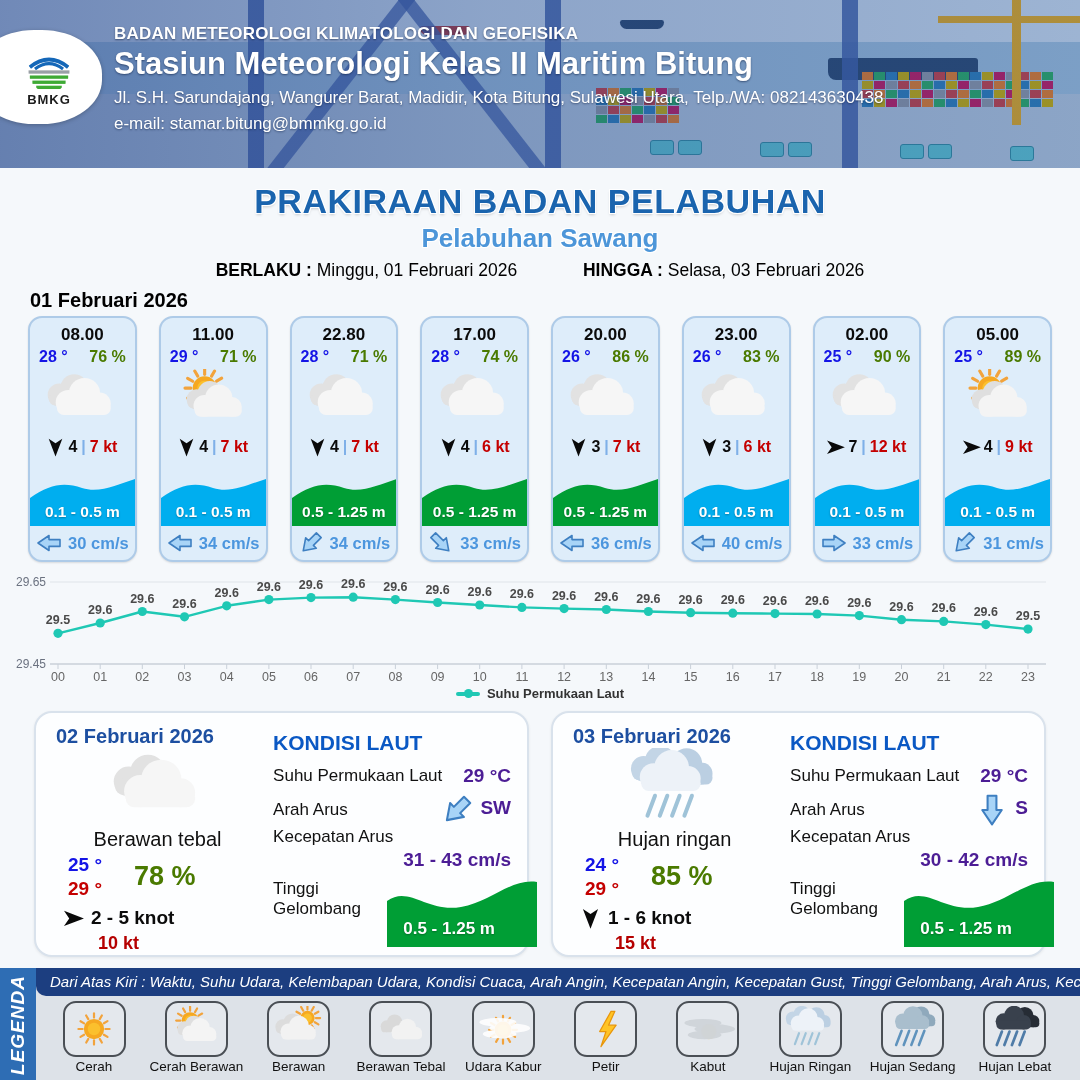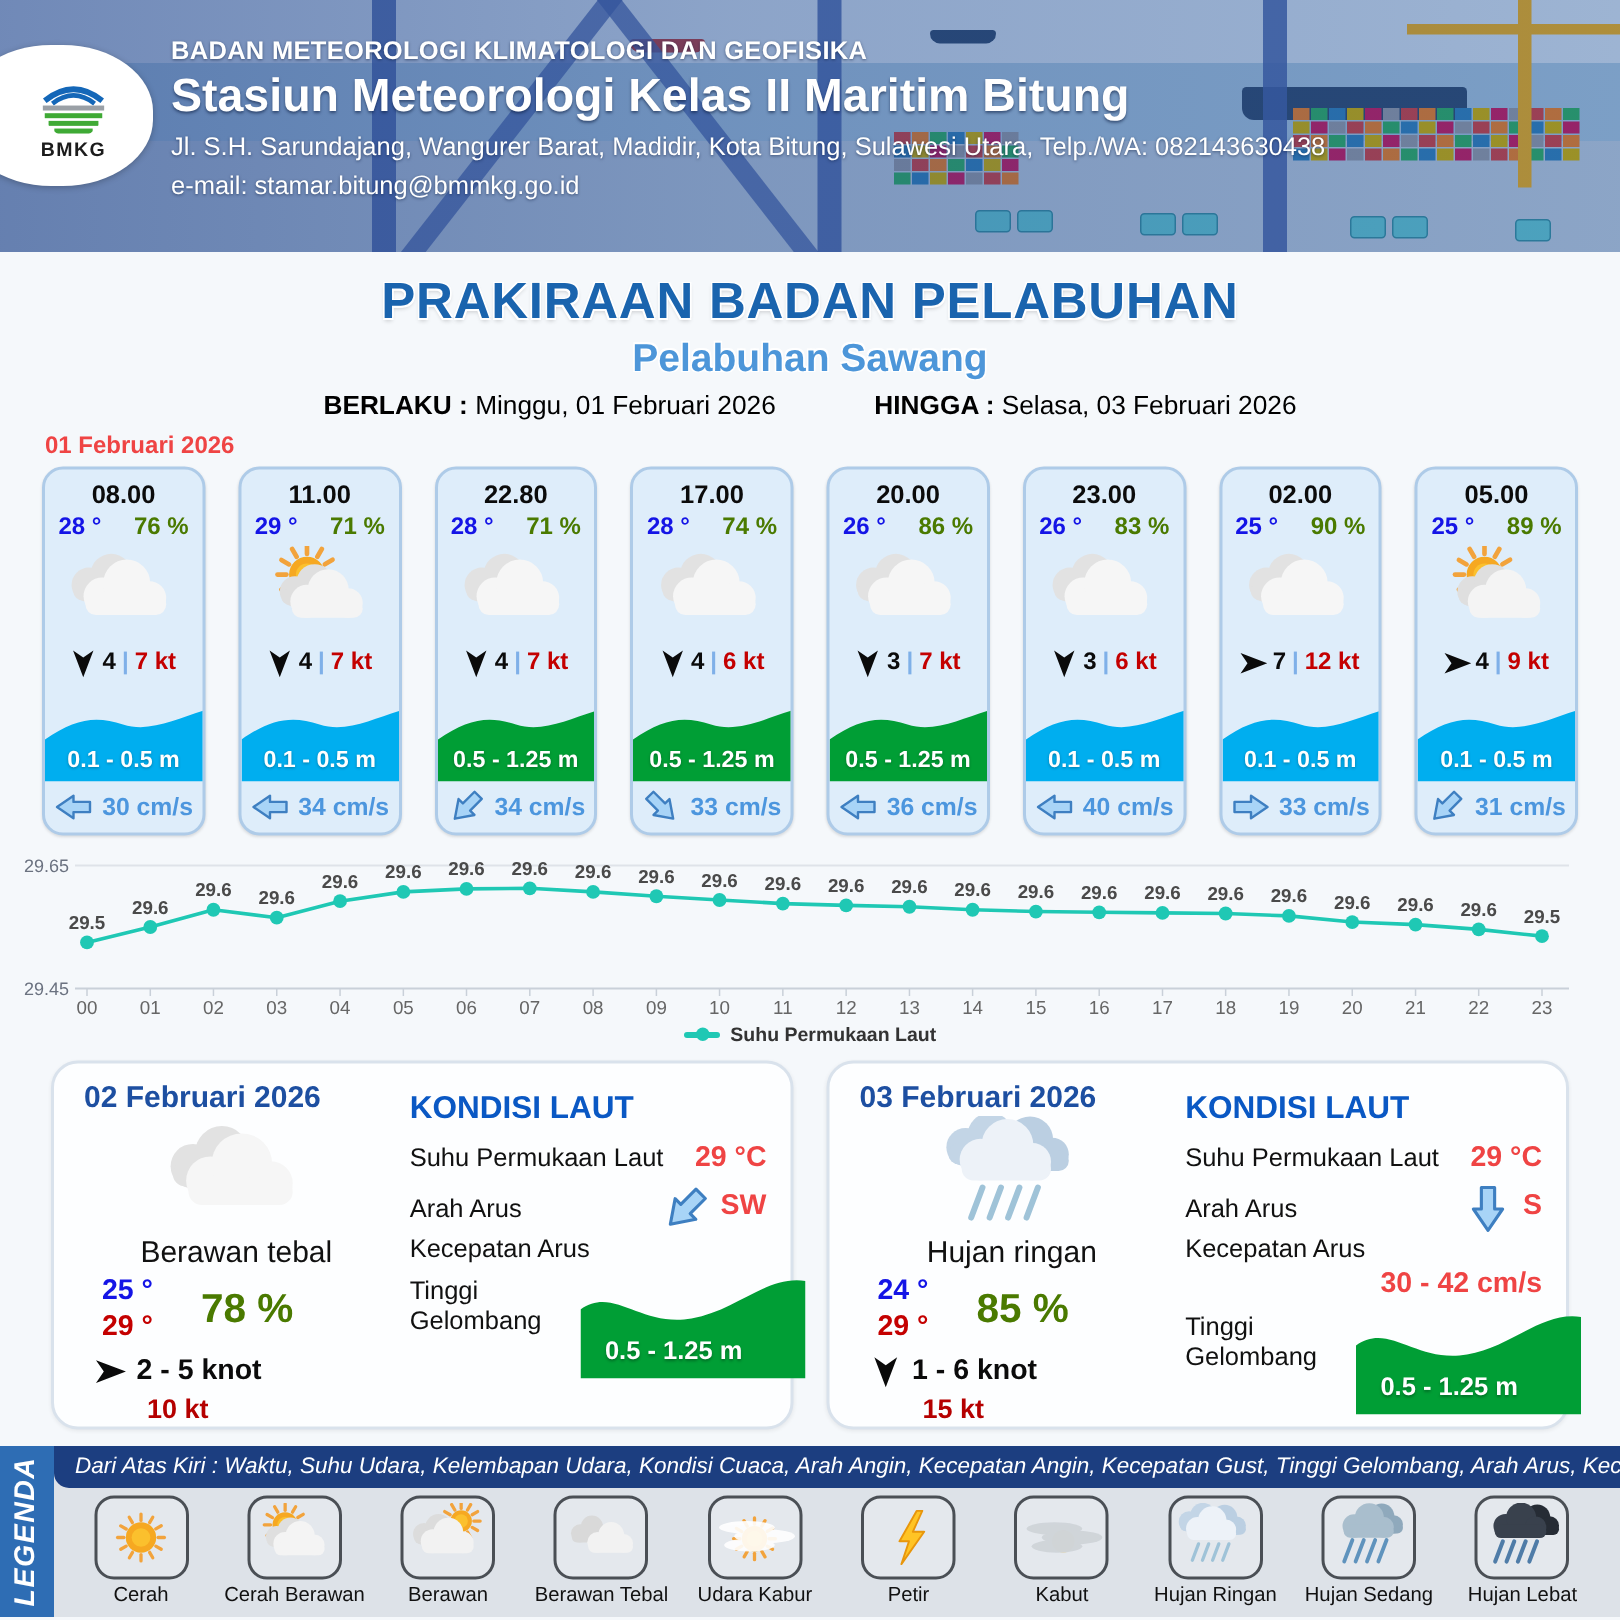--- a/index.html
+++ b/index.html
@@ -34,21 +34,21 @@
   
   .titleblock { text-align:center; padding-top:14px; }
   .t-main { font-size:34px; font-weight:bold; letter-spacing:.5px; color:#1A64AE;
     text-shadow:-1px -1px 0 #fff,1px -1px 0 #fff,-1px 1px 0 #fff,1px 1px 0 #fff,0 2px 3px rgba(0,0,0,.18); }
   .t-sub { font-size:26px; font-weight:bold; color:#4D96D9; margin-top:2px;
     text-shadow:-1px -1px 0 #fff,1px -1px 0 #fff,-1px 1px 0 #fff,1px 1px 0 #fff; }
   .t-valid { margin-top:6px; font-size:17.5px; color:#000; }
   .t-valid b { font-weight:bold; }
   .t-valid .gap { display:inline-block; width:56px; }
 
-  .day1-date { margin:8px 0 4px 30px; font-size:16px; font-weight:bold; color:#ef4444; }
+  .day1-date { margin:8px 0 4px 30px; font-size:20px; font-weight:bold; color:#000000; }
 
   
   .fcards { display:flex; gap:22px; margin:0 28px; }
   .fcard { width:122px; height:246px; background:#DEEDFA; border:2px solid #AECBE8;
     border-radius:14px; overflow:hidden; display:flex; flex-direction:column;
     box-shadow:0 1px 2px rgba(0,0,0,.12); }
   .fc-time { text-align:center; font-weight:bold; font-size:17px; color:#0b0b0b; margin-top:7px; }
   .fc-th { display:flex; justify-content:space-between; padding:3px 9px 0; font-weight:bold; font-size:16px; }
   .fc-temp { color:#1414E6; } .fc-hum { color:#4A7A00; }
   .fc-icon { height:62px; display:flex; align-items:center; justify-content:center; margin-top:3px; }
@@ -83,21 +83,21 @@
   .dc-temps { display:flex; align-items:center; margin-top:2px; }
   .dc-minmax { display:flex; flex-direction:column; font-weight:bold; font-size:19px; line-height:1.25; margin-left:12px; }
   .dc-min { color:#1414E6; } .dc-max { color:#C40000; }
   .dc-hum { color:#4A7A00; font-weight:bold; font-size:27px; margin-left:32px; }
   .dc-windrow { display:flex; align-items:center; gap:8px; font-weight:bold; font-size:19px; color:#0b0b0b; margin:6px 0 0 8px; }
   .dc-gust { color:#B50000; font-weight:bold; font-size:18px; margin:4px 0 0 42px; }
   .dc-right { flex:1; position:relative; padding-left:14px; }
   .dc-sea-title { font-size:21px; font-weight:bold; color:#0A58C4; margin-top:6px; }
   .sea-row { display:flex; justify-content:space-between; align-items:center; margin-top:10px; }
   .sea-label { font-size:17px; color:#111; }
-  .sea-val { color:#ef4444; font-weight:bold; font-size:19px; }
+  .sea-val { color:#4c1d95; font-weight:bold; font-size:19px; }
   .sea-dir { display:flex; align-items:flex-start; gap:6px; }
   .sea-speed { text-align:right; margin-top:2px; }
   .dc-waverow { display:flex; justify-content:space-between; align-items:flex-start; margin-top:8px; }
   .gel-box { position:relative; width:150px; height:74px; margin-top:-6px; }
   .gel-box svg { position:absolute; inset:0; }
   .gel-box span { position:absolute; left:0; right:0; bottom:8px; text-align:center;
     color:#fff; font-weight:bold; font-size:17px; text-shadow:0 1px 2px rgba(0,0,0,.3); }
 
   
   .legend { display:flex; height:114px; margin-top:11px; }
@@ -758,20 +758,21 @@
     <svg width="34" height="26" viewBox="0 0 26 20">
       <path d="M2,10 L13,2.5 L13,6.6 L24,6.6 L24,13.4 L13,13.4 L13,17.5 Z" fill="#A8D4F7" stroke="#3E7FC1" stroke-width="1.6" stroke-linejoin="round"></path>
               </svg>
             </span>
           <span class="sea-val">SW</span>
         </span>
       </div>
       <div class="sea-row" style="margin-top:4px;">
         <span class="sea-label">Kecepatan Arus</span>
       </div>
+      <div class="sea-speed sea-val">31 - 43 cm/s</div>
       <div class="dc-waverow">
         <span class="sea-label">Tinggi Gelombang</span>
         <div class="gel-box">
           <svg width="150" height="74" viewBox="0 0 150 74" preserveAspectRatio="none">
             <path d="M0,28 C22,12 40,40 74,34 C104,29 124,5 150,9 L150,74 L0,74 Z" fill="#009E35"></path>
           </svg>
           <span>0.5 - 1.25 m</span>
         </div>
       </div>
     </div>

